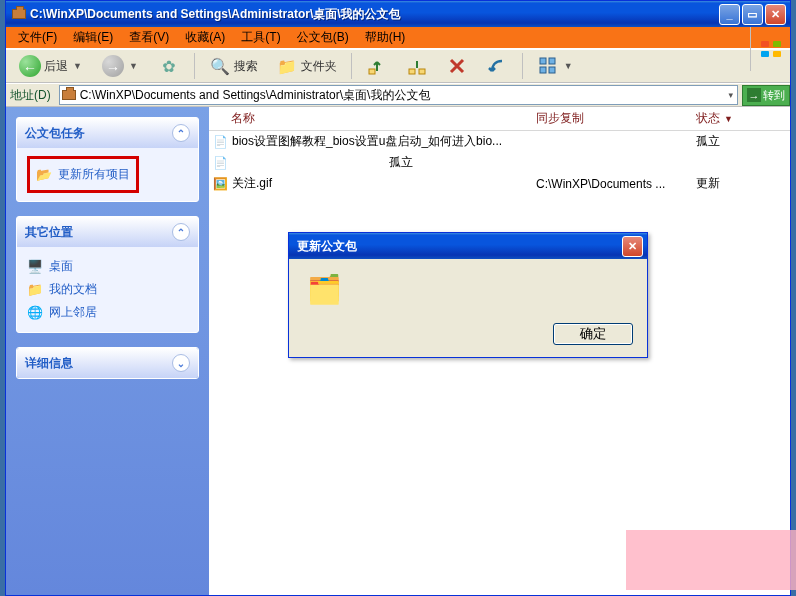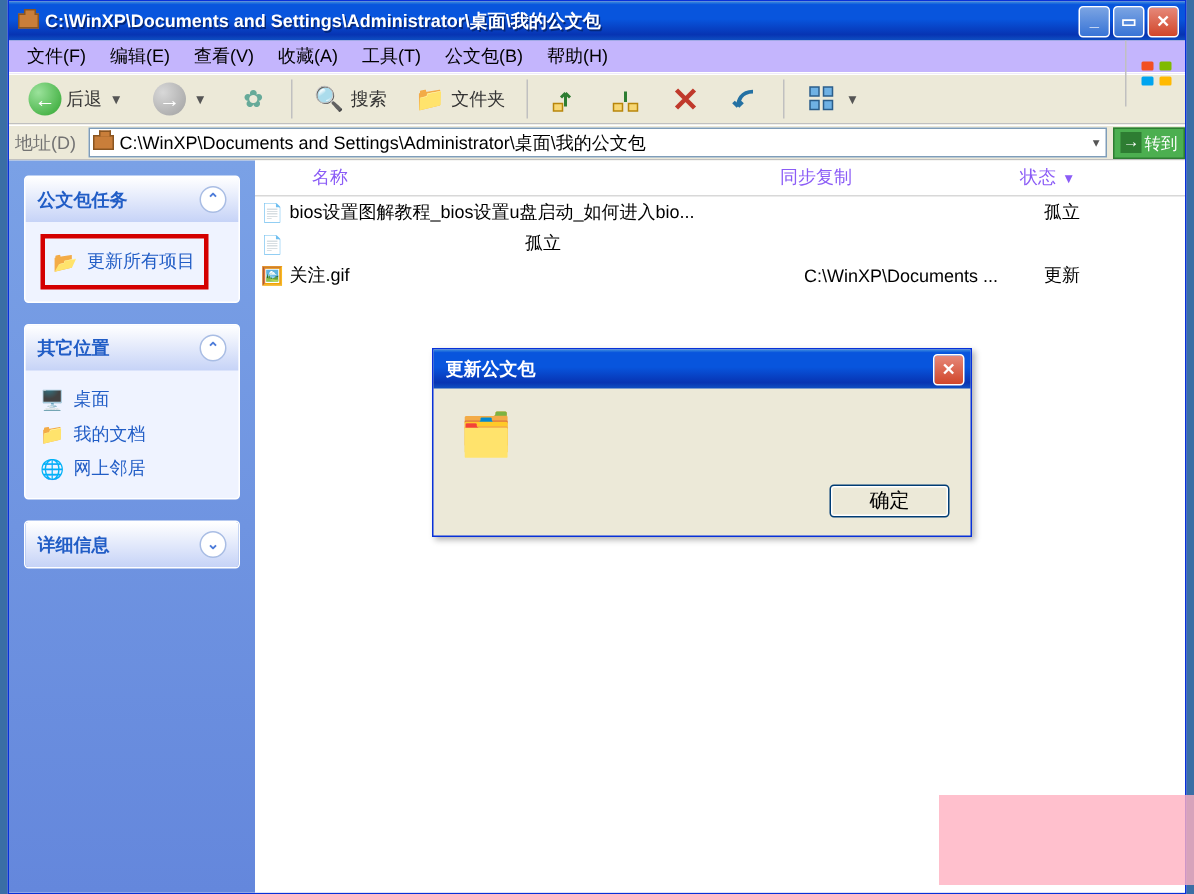--- a/index.html
+++ b/index.html
@@ -32,21 +32,21 @@
 .winbtn {
   width: 21px; height: 21px; border-radius: 3px;
   background: linear-gradient(to bottom, #7ba4e3, #3874d6);
   border: 1px solid #fff; color: #fff;
   display: flex; align-items: center; justify-content: center;
   font-weight: bold; font-size: 11px;
 }
 .winbtn.close { background: linear-gradient(to bottom, #e6897a, #d1462a); }
 
 .menubar {
-  height: 22px; background: #c4b5fd;
+  height: 22px; background: #f97316;
   border-bottom: 1px solid #fff;
   display: flex; align-items: center; padding-left: 4px;
   position: relative;
 }
 .menuitem { padding: 2px 8px; cursor: default; }
 .winflag {
   position: absolute; right: 0; top: 0; width: 40px; height: 44px;
   display: flex; align-items: center; justify-content: center;
   border-left: 1px solid #c0c0c0;
 }
@@ -77,36 +77,36 @@
 .up-ico::before { content: "✿"; font-size: 16px; color: #6a9; }
 .magnifier::before { content: "🔍"; font-size: 16px; }
 .grid-ico svg { display: block; }
 .chev { font-size: 9px; color: #555; padding: 0 2px; }
 
 .addressbar {
   height: 24px; background: #ece9d8;
   border-top: 1px solid #fff; border-bottom: 1px solid #c0c0c0;
   display: flex; align-items: center; padding-left: 4px; gap: 4px;
 }
-.addr-label { color: #737373; padding-right: 4px; }
+.addr-label { color: #14532d; padding-right: 4px; }
 .addr-input {
   flex: 1; height: 20px; background: #fff; border: 1px solid #7f9db9;
   display: flex; align-items: center; gap: 4px; padding: 0 2px;
 }
 .addr-input .brief-ico { font-size: 12px; }
 .goto {
   display: flex; align-items: center; gap: 2px;
   background: #4caf50; color: #fff; padding: 2px 4px; border: 1px solid #2e7d32;
   font-size: 11px;
 }
 .goto .sq { width: 14px; height: 14px; background: #2e7d32; display: flex; align-items: center; justify-content: center; }
 
 .body { flex: 1; display: flex; background: #fff; }
 .sidebar {
-  width: 164px; padding: 10px;
+  width: 203px; padding: 10px;
   background: linear-gradient(to bottom, #7aa1e6 0%, #6487dc 100%);
   display: flex; flex-direction: column; gap: 14px;
 }
 .panel {
   background: #eff3ff; border-radius: 3px;
   border: 1px solid #fff; overflow: hidden;
 }
 .panel-hdr {
   background: linear-gradient(to bottom, #ffffff, #c6d3f7);
   color: #215dc6; font-weight: bold; font-size: 12px;
@@ -123,22 +123,22 @@
   color: #215dc6; padding: 3px 0; cursor: pointer;
 }
 .red-highlight {
   border: 3px solid #d40000; padding: 4px 6px;
   display: inline-flex;
 }
 .ico16 { width: 16px; height: 16px; display: inline-flex; align-items: center; justify-content: center; font-size: 13px; }
 
 .content { flex: 1; display: flex; flex-direction: column; background: #fff; }
 .cols {
-  display: flex; padding: 3px 20px; border-bottom: 1px solid #d8d8d8;
-  color: #8b5cf6; font-size: 12px;
+  display: flex; padding: 3px 4px; border-bottom: 1px solid #d8d8d8;
+  color: #7f1d1d; font-size: 12px;
 }
 .col-name { flex: 1; padding-left: 18px; }
 .col-sync { width: 160px; }
 .col-stat { width: 90px; display: flex; align-items: center; gap: 4px; text-align: right; }
 .rowlist { flex: 1; }
 .row {
   display: flex; align-items: center; padding: 2px 4px;
   font-size: 12px; color: #000;
 }
 .row .fic { width: 16px; text-align: center; font-size: 12px; }

